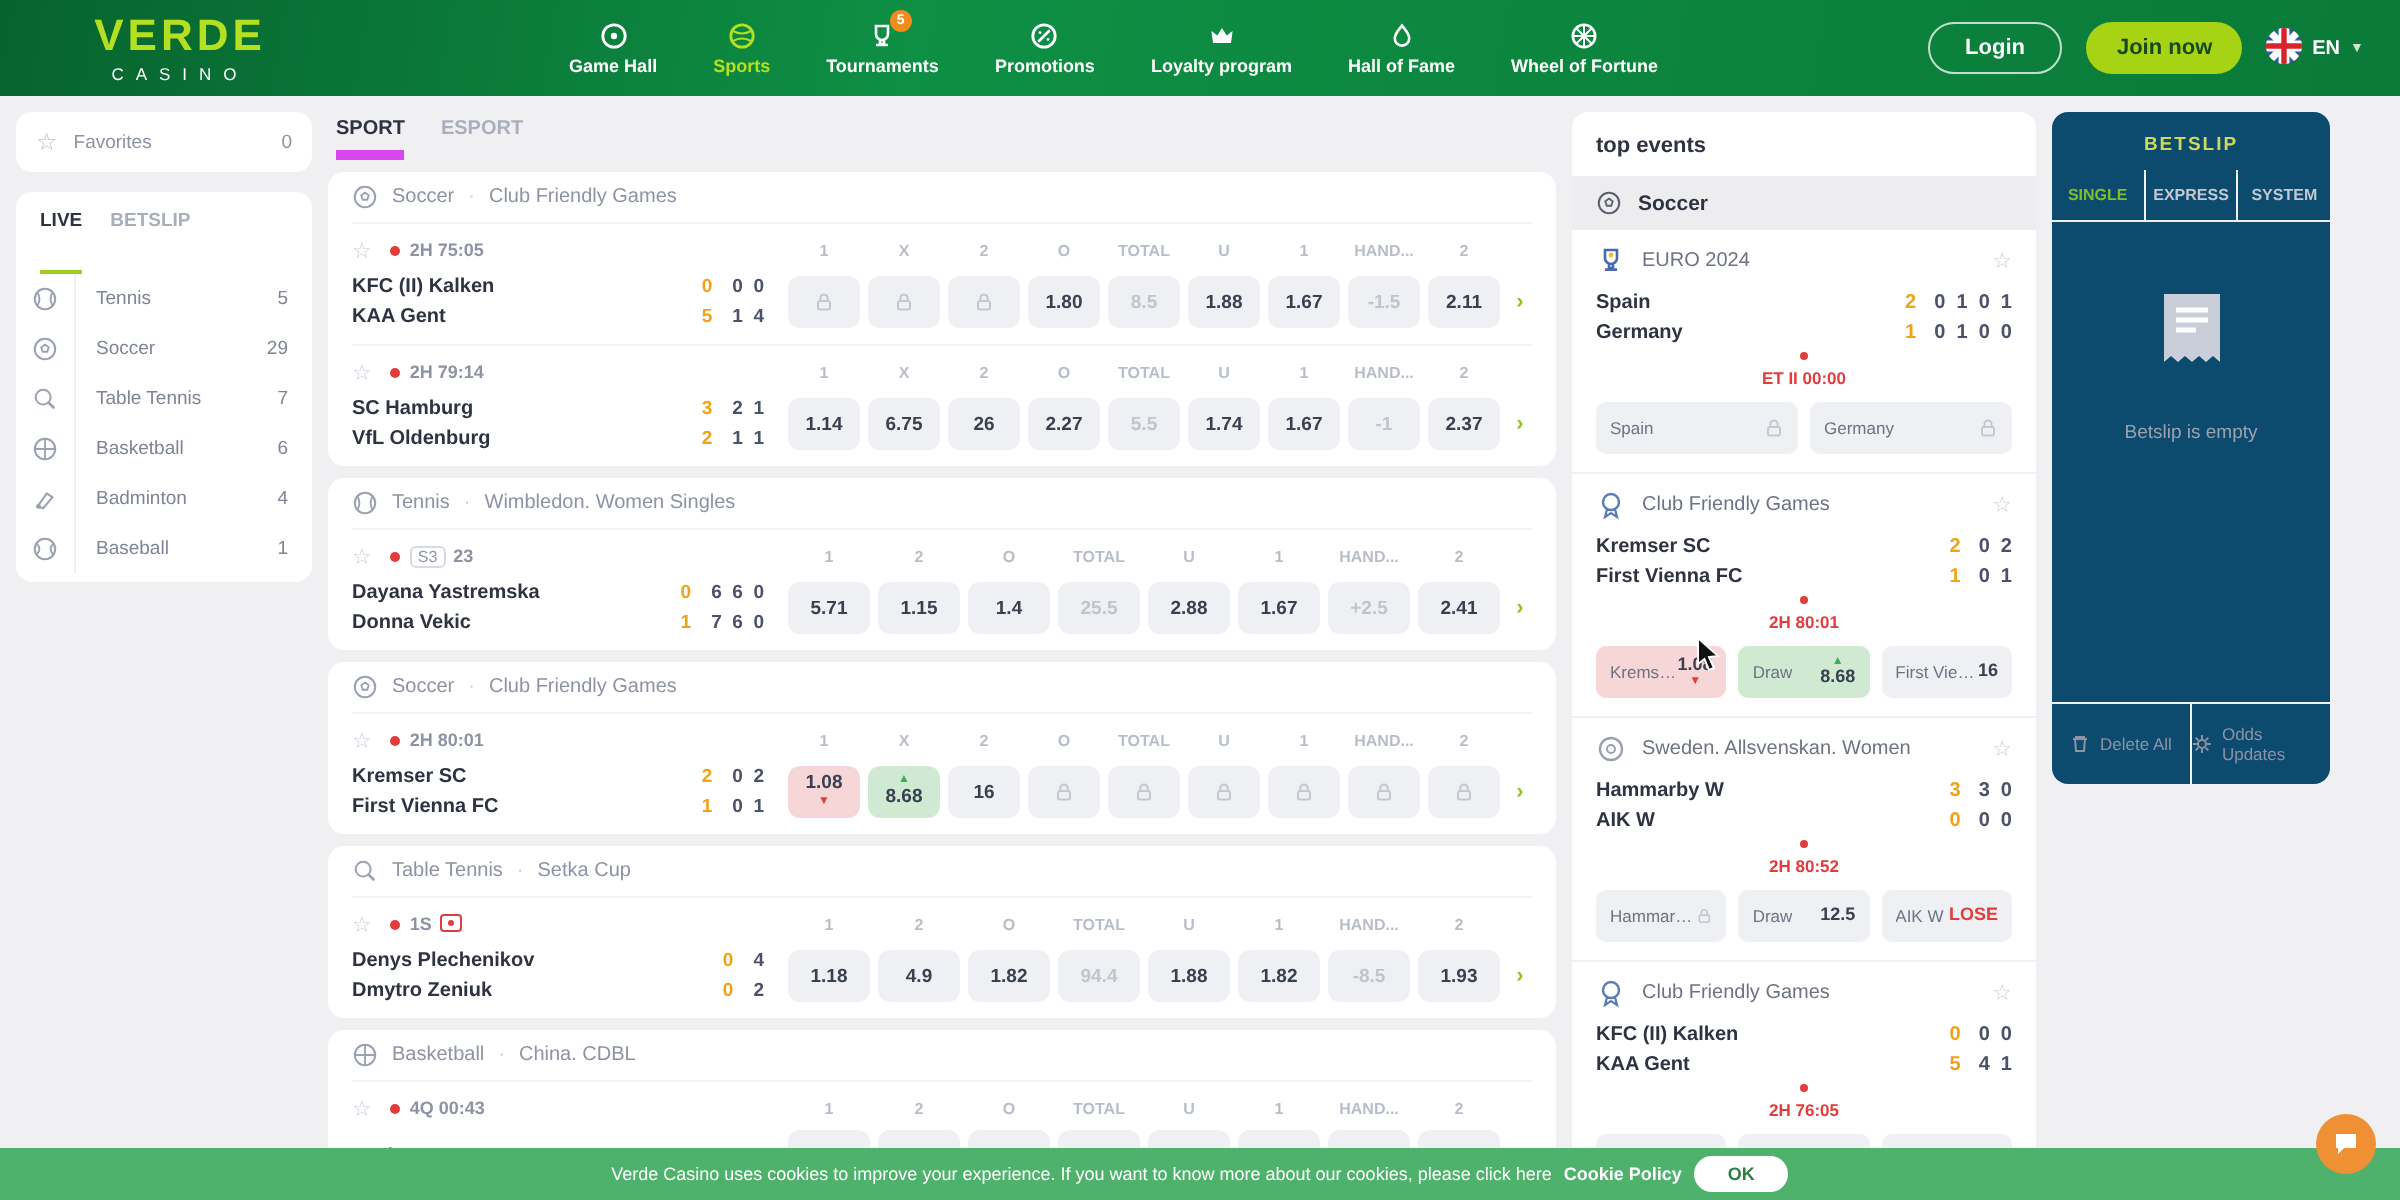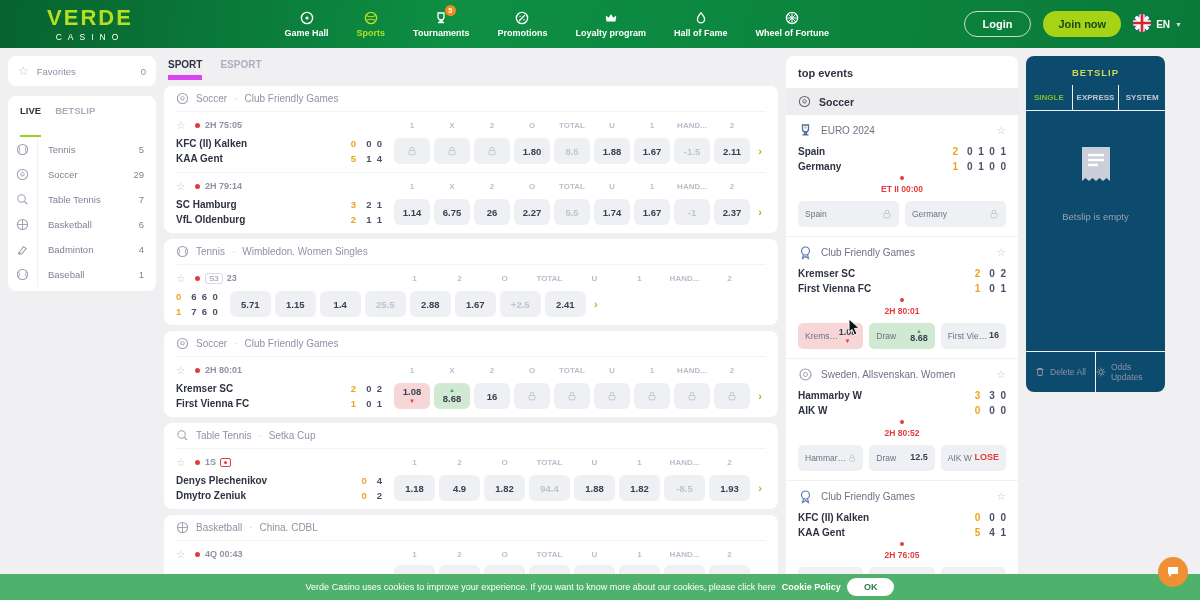--- a/index.html
+++ b/index.html
@@ -471,20 +471,24 @@
                 <span class="hd w8">2</span>
                 <span class="hd w8">O</span>
                 <span class="hd w8">TOTAL</span>
                 <span class="hd w8">U</span>
                 <span class="hd w8">1</span>
                 <span class="hd w8">HAND...</span>
                 <span class="hd w8">2</span>
             </div>
           </div>
           <div class="mbody">
+            <div class="teams">
+              <div class="tname">Dayana Yastremska</div>
+              <div class="tname">Donna Vekic</div>
+            </div>
             <div class="scores">
               <div class="sline">
                   <span class="tot">0</span>
                   <span class="per">6  6  0</span>
                 </div>
               <div class="sline">
                   <span class="tot">1</span>
                   <span class="per">7  6  0</span>
                 </div>
             </div>

